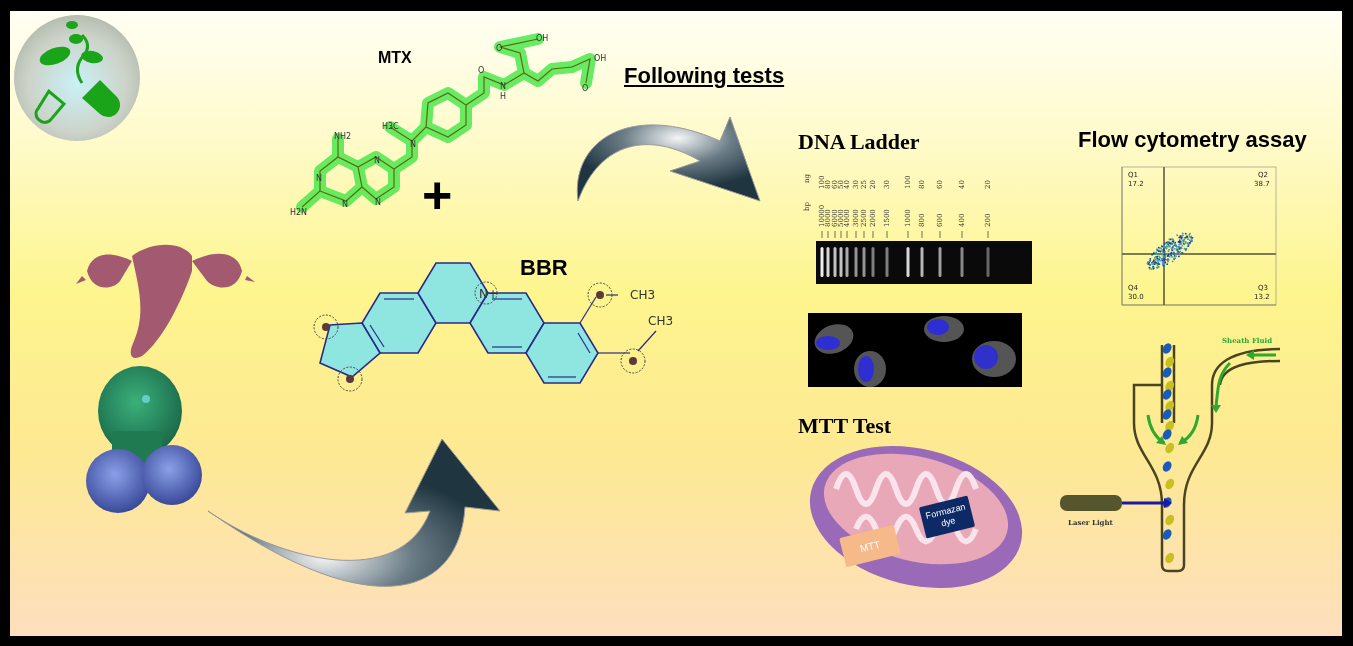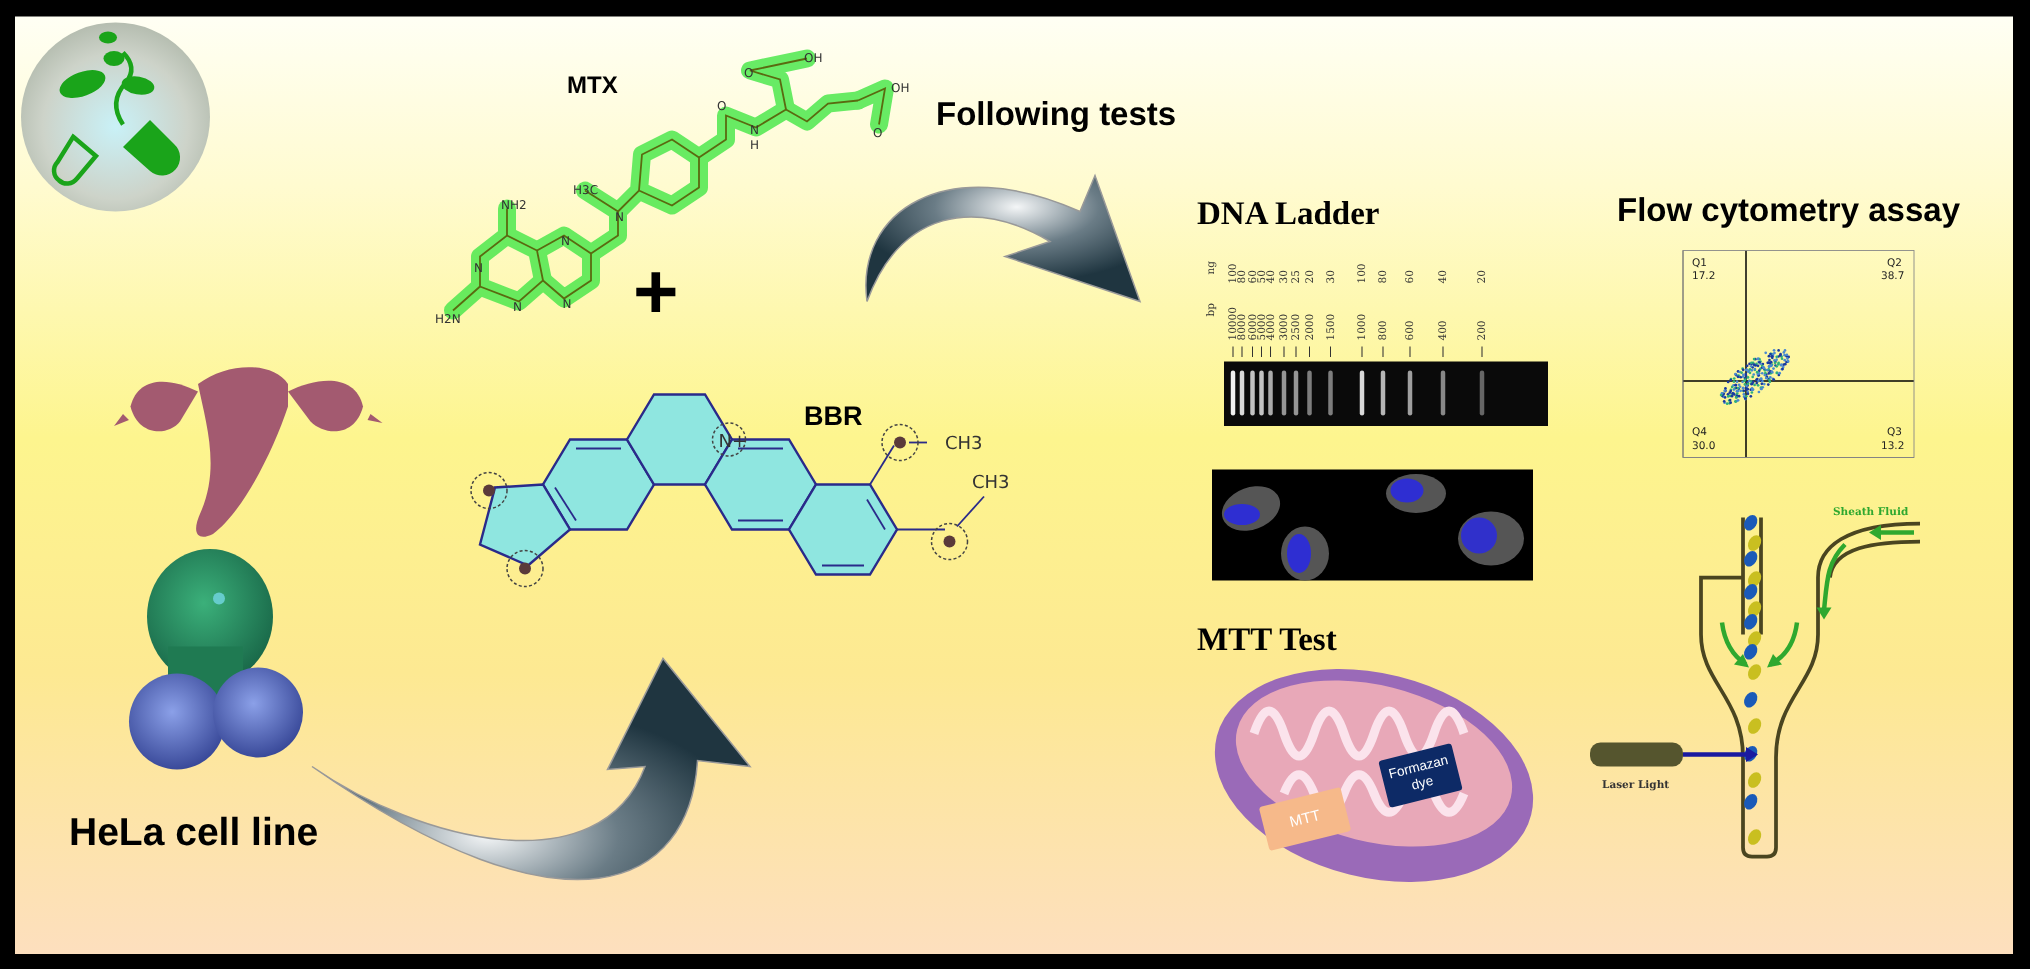--- a/index.html
+++ b/index.html
@@ -107,33 +107,33 @@
         <circle cx="50" cy="138" r="4"></circle>
       <circle cx="300" cy="54" r="4"></circle>
         <circle cx="333" cy="120" r="4"></circle>
     </g>
     <g font-family="DejaVu Sans, sans-serif" font-size="12" fill="#333">
       <text x="179" y="57">N+</text>
       <text x="330" y="58">CH3</text>
       <text x="348" y="84">CH3</text>
     </g>
   </svg>
-  <div class="lbl" style="left:510px;top:256px;font-size:18px;margin-left:16px;">BBR</div>
+  <div class="lbl" style="left:510px;top:244px;font-size:22px;">BBR</div>
 
   <svg style="left:560px;top:90px;" width="210" height="110" viewBox="0 0 210 110">
     <defs>
       <radialGradient id="ag1" cx="55%" cy="25%" r="60%">
         <stop offset="0%" stop-color="#f4f6f7"></stop>
           <stop offset="50%" stop-color="#6a7c86"></stop>
           <stop offset="100%" stop-color="#1f3540"></stop>
       </radialGradient>
     </defs>
     <path d="M8 100 C0 40 60 0 150 40 L160 16 L190 100 L100 70 L130 60 C80 30 30 40 8 100 Z" fill="url(#ag1)" stroke="#999" stroke-width="1"></path>
   </svg>
-  <div class="lbl" style="left:614px;top:52px;font-size:22px;">Following tests</div>
+  <div class="lbl" style="left:614px;top:52px;font-size:22px;text-decoration:underline;">Following tests</div>
 
   <svg style="left:190px;top:420px;" width="320" height="170" viewBox="0 0 320 170">
     <defs>
       <radialGradient id="ag2" cx="40%" cy="80%" r="60%">
         <stop offset="0%" stop-color="#f4f6f7"></stop>
           <stop offset="50%" stop-color="#6a7c86"></stop>
           <stop offset="100%" stop-color="#1f3540"></stop>
       </radialGradient>
     </defs>
     <path d="M8 80 C80 130 200 160 230 80 L205 82 L242 8 L300 80 L265 76 C260 160 180 200 8 80 Z" fill="url(#ag2)" stroke="#999" stroke-width="1"></path>
@@ -155,21 +155,20 @@
           <stop offset="0%" stop-color="#8ba0e8"></stop>
           <stop offset="100%" stop-color="#3a4a9a"></stop>
         </radialGradient>
     </defs>
     <ellipse cx="68" cy="180" rx="42" ry="45" fill="url(#gc)"></ellipse>
     <rect x="40" y="200" width="50" height="35" fill="#1f7a52"></rect>
     <circle cx="46" cy="250" r="32" fill="url(#bc)"></circle>
     <circle cx="100" cy="244" r="30" fill="url(#bc)"></circle>
     <circle cx="74" cy="168" r="4" fill="#6cc"></circle>
   </svg>
-  <div class="lbl" style="left:36px;top:528px;font-size:26px;">HeLa cell line</div>
 
   <div class="lbl" style="left:788px;top:118px;font-size:22px;font-family:Liberation Serif, serif;">DNA Ladder</div>
   <svg style="left:780px;top:150px;" width="260" height="125" viewBox="0 0 260 125">
     <text class="tiny" transform="translate(19 22) rotate(-90)">ng</text>
     <text class="tiny" transform="translate(19 50) rotate(-90)">bp</text>
     <g id="ng-labels">
         <text class="tiny" transform="translate(34 28) rotate(-90)">100</text>
         <text class="tiny" transform="translate(40 28) rotate(-90)">80</text>
         <text class="tiny" transform="translate(47 28) rotate(-90)">60</text>
         <text class="tiny" transform="translate(53 28) rotate(-90)">50</text>

